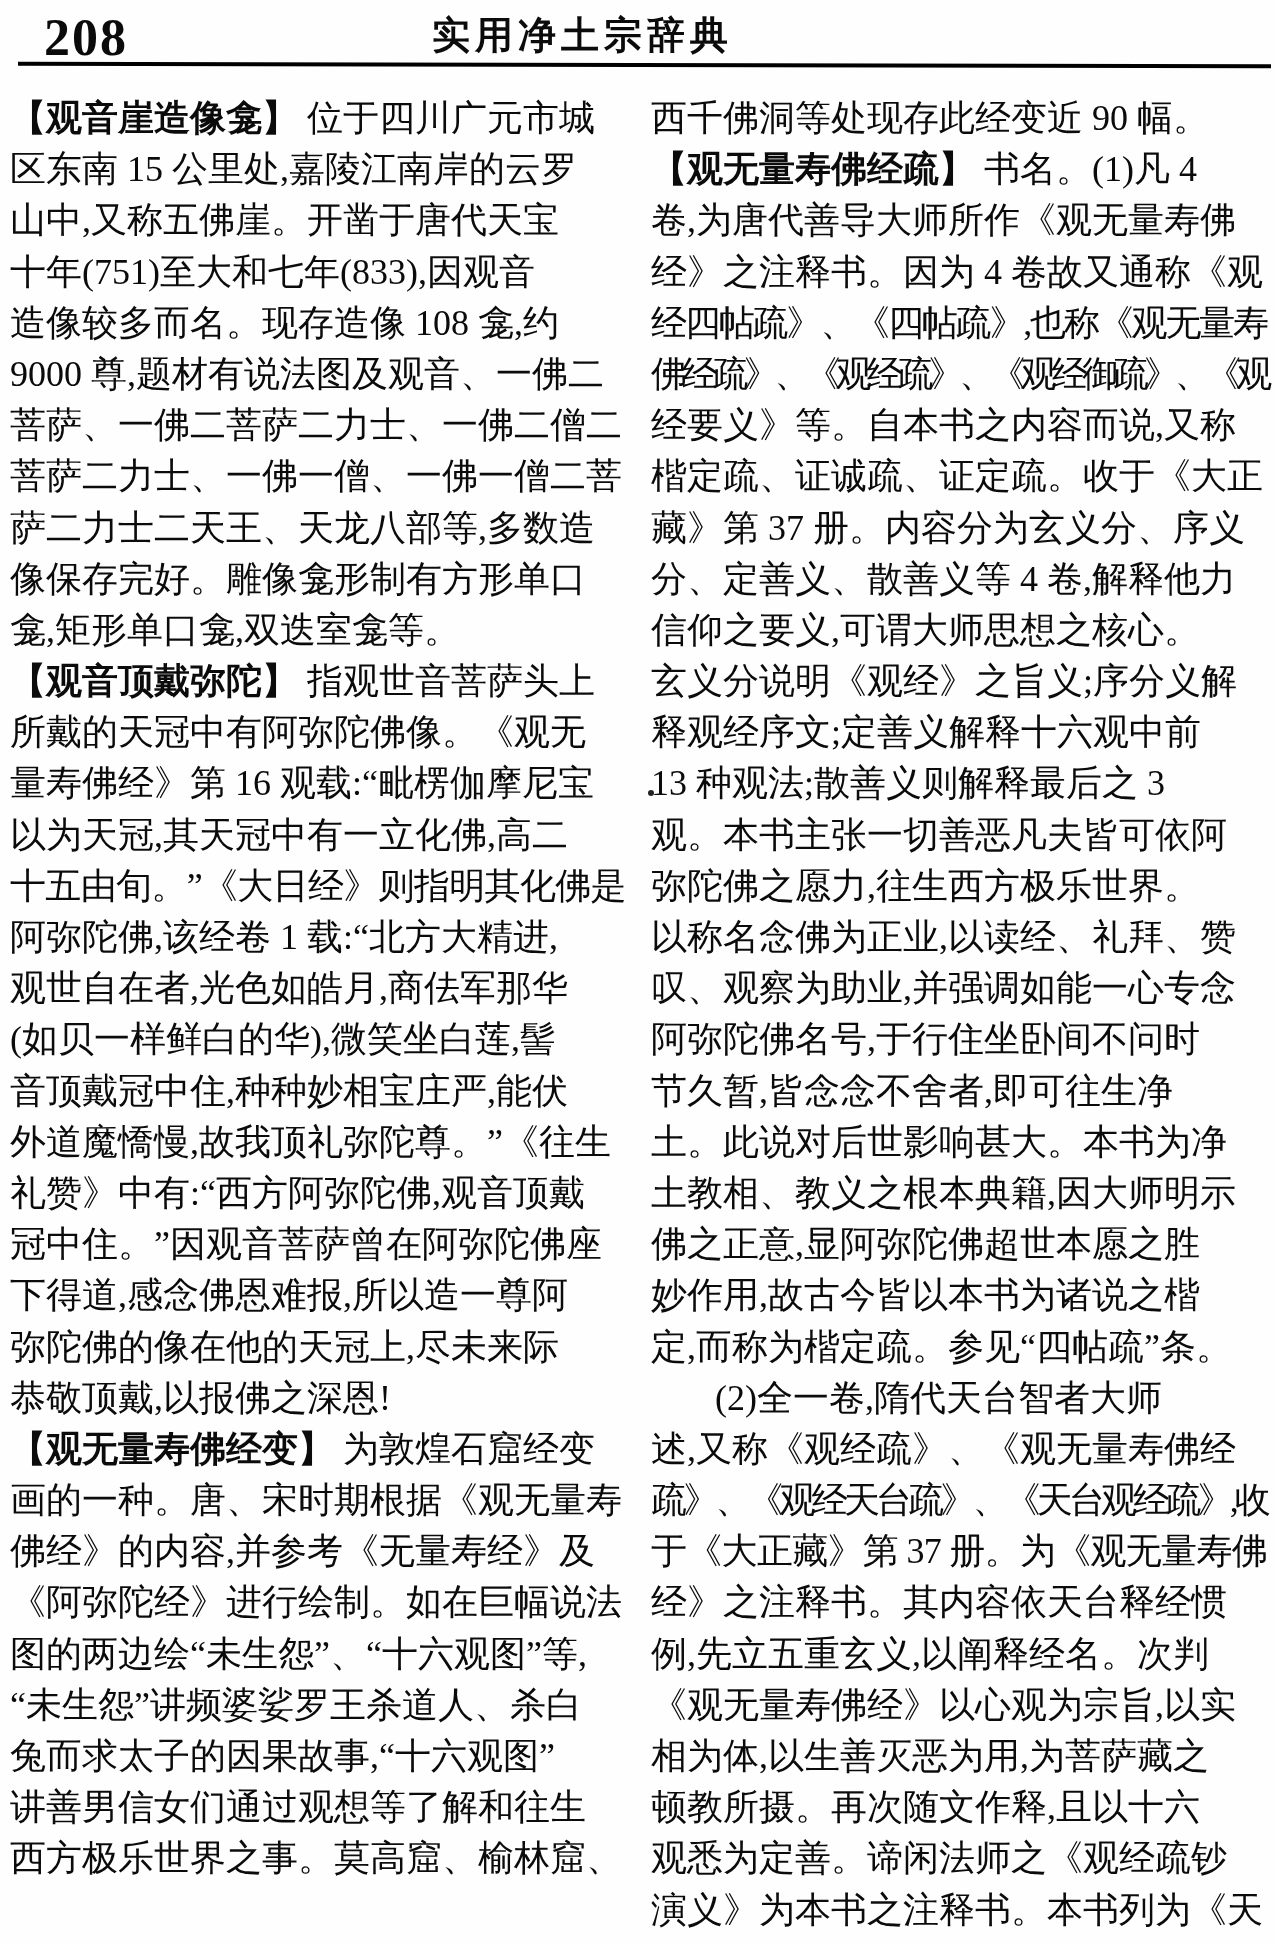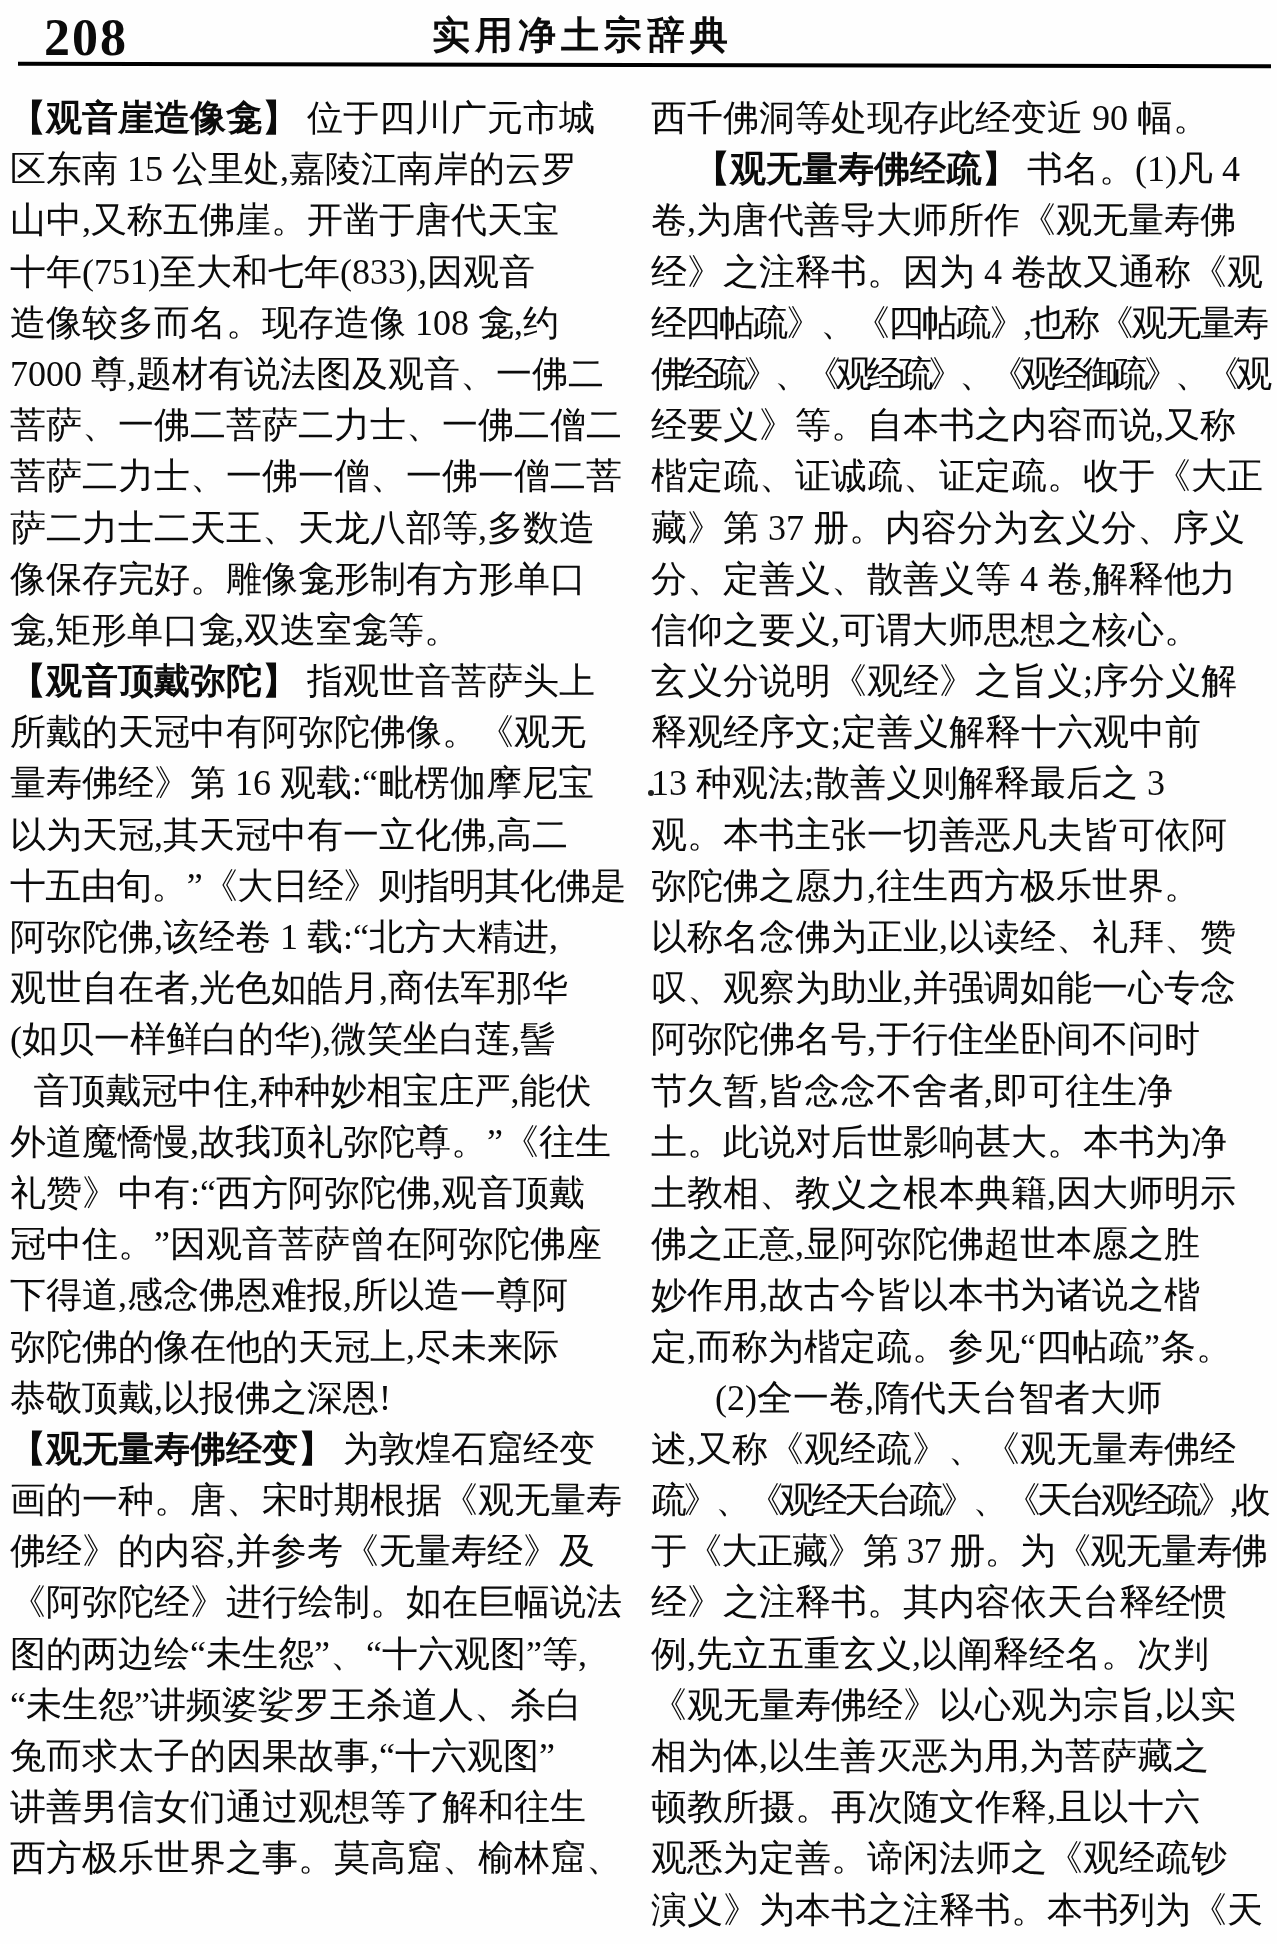--- a/index.html
+++ b/index.html
@@ -54,54 +54,54 @@
   </div>
   <div class="rule"></div>
 
   <div class="body">
     <div class="column">
         <div class="line" style="letter-spacing: 0px;"><b class="headword">【观音崖造像龛】</b> 位于四川广元市城</div>
         <div class="line" style="letter-spacing: 0px;">区东南 15 公里处,嘉陵江南岸的云罗</div>
         <div class="line" style="letter-spacing: 0px;">山中,又称五佛崖。开凿于唐代天宝</div>
         <div class="line" style="letter-spacing: 0px;">十年(751)至大和七年(833),因观音</div>
         <div class="line" style="letter-spacing: 0px;">造像较多而名。现存造像 108 龛,约</div>
-        <div class="line" style="letter-spacing: 0px;">7000 尊,题材有说法图及观音、一佛二</div>
+        <div class="line" style="letter-spacing: 0px;">9000 尊,题材有说法图及观音、一佛二</div>
         <div class="line" style="letter-spacing: 0px;">菩萨、一佛二菩萨二力士、一佛二僧二</div>
         <div class="line" style="letter-spacing: 0px;">菩萨二力士、一佛一僧、一佛一僧二菩</div>
         <div class="line" style="letter-spacing: 0px;">萨二力士二天王、天龙八部等,多数造</div>
         <div class="line" style="letter-spacing: 0px;">像保存完好。雕像龛形制有方形单口</div>
         <div class="line" style="letter-spacing: 0px;">龛,矩形单口龛,双迭室龛等。</div>
         <div class="line" style="letter-spacing: 0px;"><b class="headword">【观音顶戴弥陀】</b> 指观世音菩萨头上</div>
         <div class="line" style="letter-spacing: 0px;">所戴的天冠中有阿弥陀佛像。《观无</div>
         <div class="line" style="letter-spacing: 0px;">量寿佛经》第 16 观载:“毗楞伽摩尼宝</div>
         <div class="line" style="letter-spacing: 0px;">以为天冠,其天冠中有一立化佛,高二</div>
         <div class="line" style="letter-spacing: -0.67px;">十五由旬。”《大日经》则指明其化佛是</div>
         <div class="line" style="letter-spacing: 0px;">阿弥陀佛,该经卷 1 载:“北方大精进,</div>
         <div class="line" style="letter-spacing: 0px;">观世自在者,光色如皓月,商佉军那华</div>
         <div class="line" style="letter-spacing: 0px;">(如贝一样鲜白的华),微笑坐白莲,髻</div>
-        <div class="line" style="letter-spacing: 0px; text-align: center;">音顶戴冠中住,种种妙相宝庄严,能伏</div>
+        <div class="line" style="letter-spacing: 0px;">音顶戴冠中住,种种妙相宝庄严,能伏</div>
         <div class="line" style="letter-spacing: 0px;">外道魔憍慢,故我顶礼弥陀尊。”《往生</div>
         <div class="line" style="letter-spacing: 0px;">礼赞》中有:“西方阿弥陀佛,观音顶戴</div>
         <div class="line" style="letter-spacing: 0px;">冠中住。”因观音菩萨曾在阿弥陀佛座</div>
         <div class="line" style="letter-spacing: 0px;">下得道,感念佛恩难报,所以造一尊阿</div>
         <div class="line" style="letter-spacing: 0px;">弥陀佛的像在他的天冠上,尽未来际</div>
         <div class="line" style="letter-spacing: 0px;">恭敬顶戴,以报佛之深恩!</div>
         <div class="line" style="letter-spacing: 0px;"><b class="headword">【观无量寿佛经变】</b> 为敦煌石窟经变</div>
         <div class="line" style="letter-spacing: 0px;">画的一种。唐、宋时期根据《观无量寿</div>
         <div class="line" style="letter-spacing: 0px;">佛经》的内容,并参考《无量寿经》及</div>
         <div class="line" style="letter-spacing: 0px;">《阿弥陀经》进行绘制。如在巨幅说法</div>
         <div class="line" style="letter-spacing: 0px;">图的两边绘“未生怨”、“十六观图”等,</div>
         <div class="line" style="letter-spacing: 0px;">“未生怨”讲频婆娑罗王杀道人、杀白</div>
         <div class="line" style="letter-spacing: 0px;">兔而求太子的因果故事,“十六观图”</div>
         <div class="line" style="letter-spacing: 0px;">讲善男信女们通过观想等了解和往生</div>
         <div class="line" style="letter-spacing: 0px;">西方极乐世界之事。莫高窟、榆林窟、</div>
       </div>
     <div class="column">
         <div class="line" style="letter-spacing: 0px;">西千佛洞等处现存此经变近 90 幅。</div>
-        <div class="line" style="letter-spacing: 0px; margin-left: 43px;"><b class="headword">【观无量寿佛经疏】</b> 书名。(1)凡 4</div>
+        <div class="line" style="letter-spacing: 0px;"><b class="headword">【观无量寿佛经疏】</b> 书名。(1)凡 4</div>
         <div class="line" style="letter-spacing: 0px;">卷,为唐代善导大师所作《观无量寿佛</div>
         <div class="line" style="letter-spacing: 0px;">经》之注释书。因为 4 卷故又通称《观</div>
         <div class="line" style="letter-spacing: -2.16px;">经四帖疏》、《四帖疏》,也称《观无量寿</div>
         <div class="line" style="letter-spacing: -5.2px;">佛经疏》、《观经疏》、《观经御疏》、《观</div>
         <div class="line" style="letter-spacing: 0px;">经要义》等。自本书之内容而说,又称</div>
         <div class="line" style="letter-spacing: 0px;">楷定疏、证诚疏、证定疏。收于《大正</div>
         <div class="line" style="letter-spacing: 0px;">藏》第 37 册。内容分为玄义分、序义</div>
         <div class="line" style="letter-spacing: 0px;">分、定善义、散善义等 4 卷,解释他力</div>
         <div class="line" style="letter-spacing: 0px;">信仰之要义,可谓大师思想之核心。</div>
         <div class="line" style="letter-spacing: 0px;">玄义分说明《观经》之旨义;序分义解</div>

